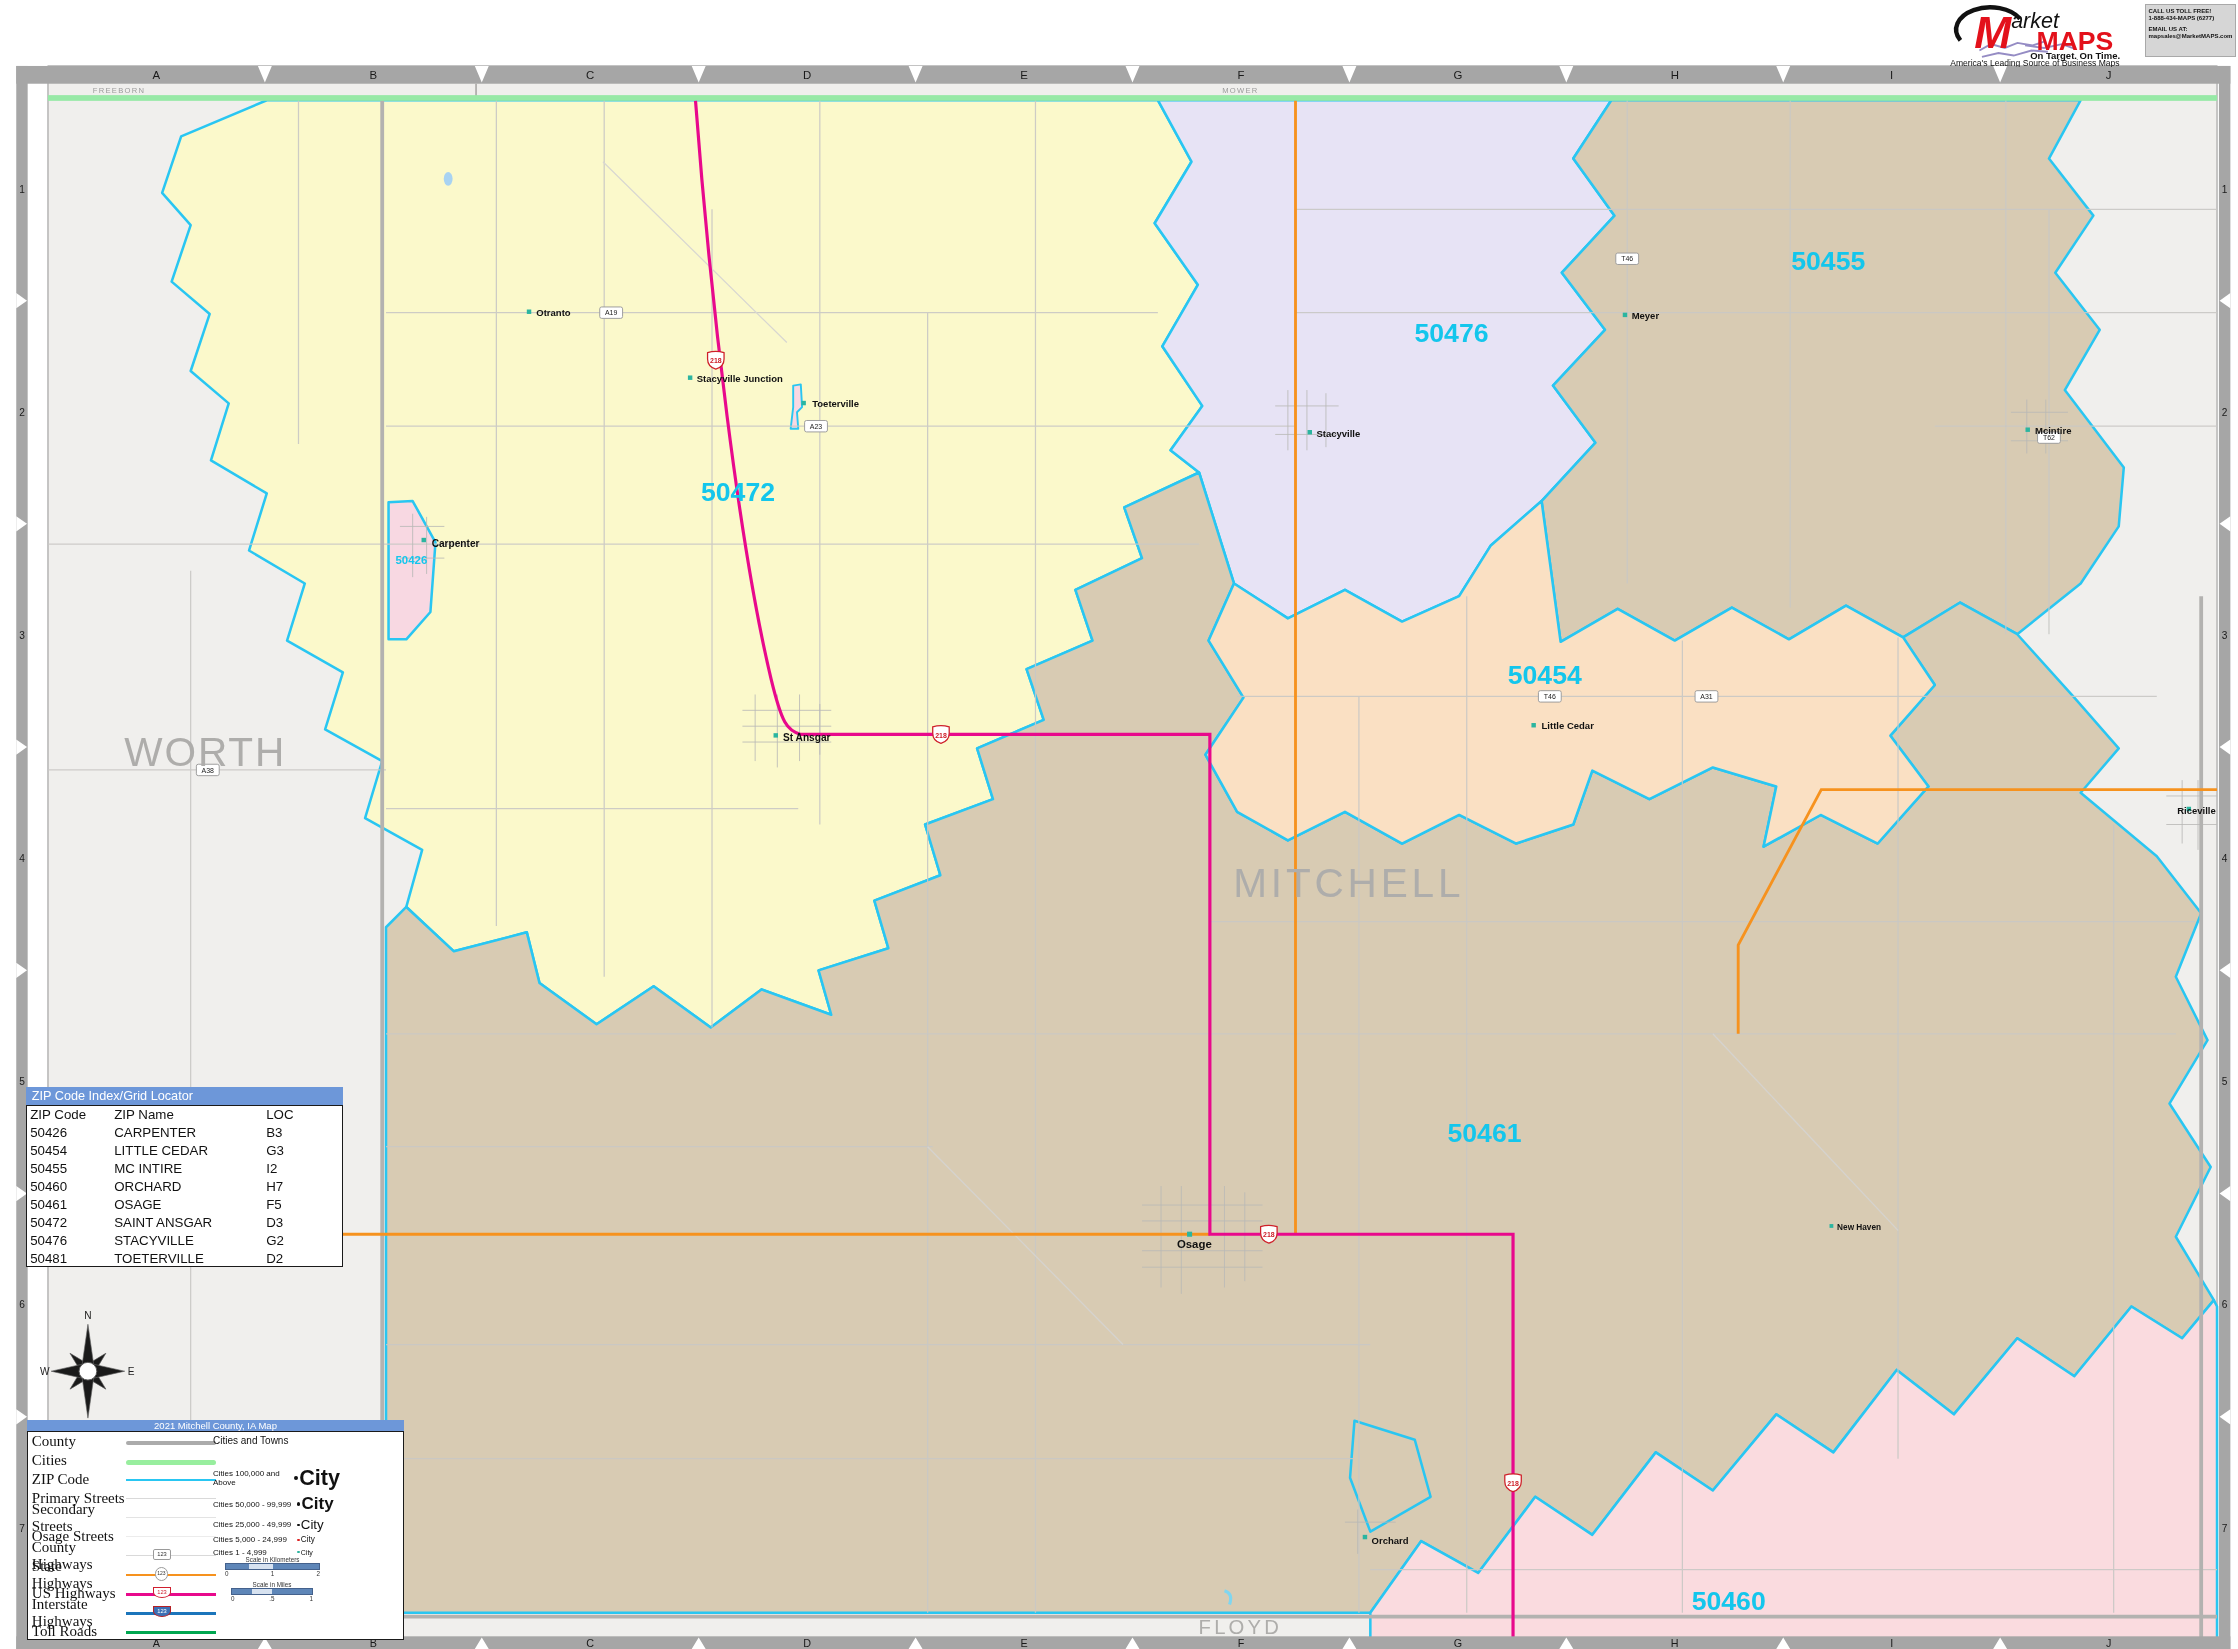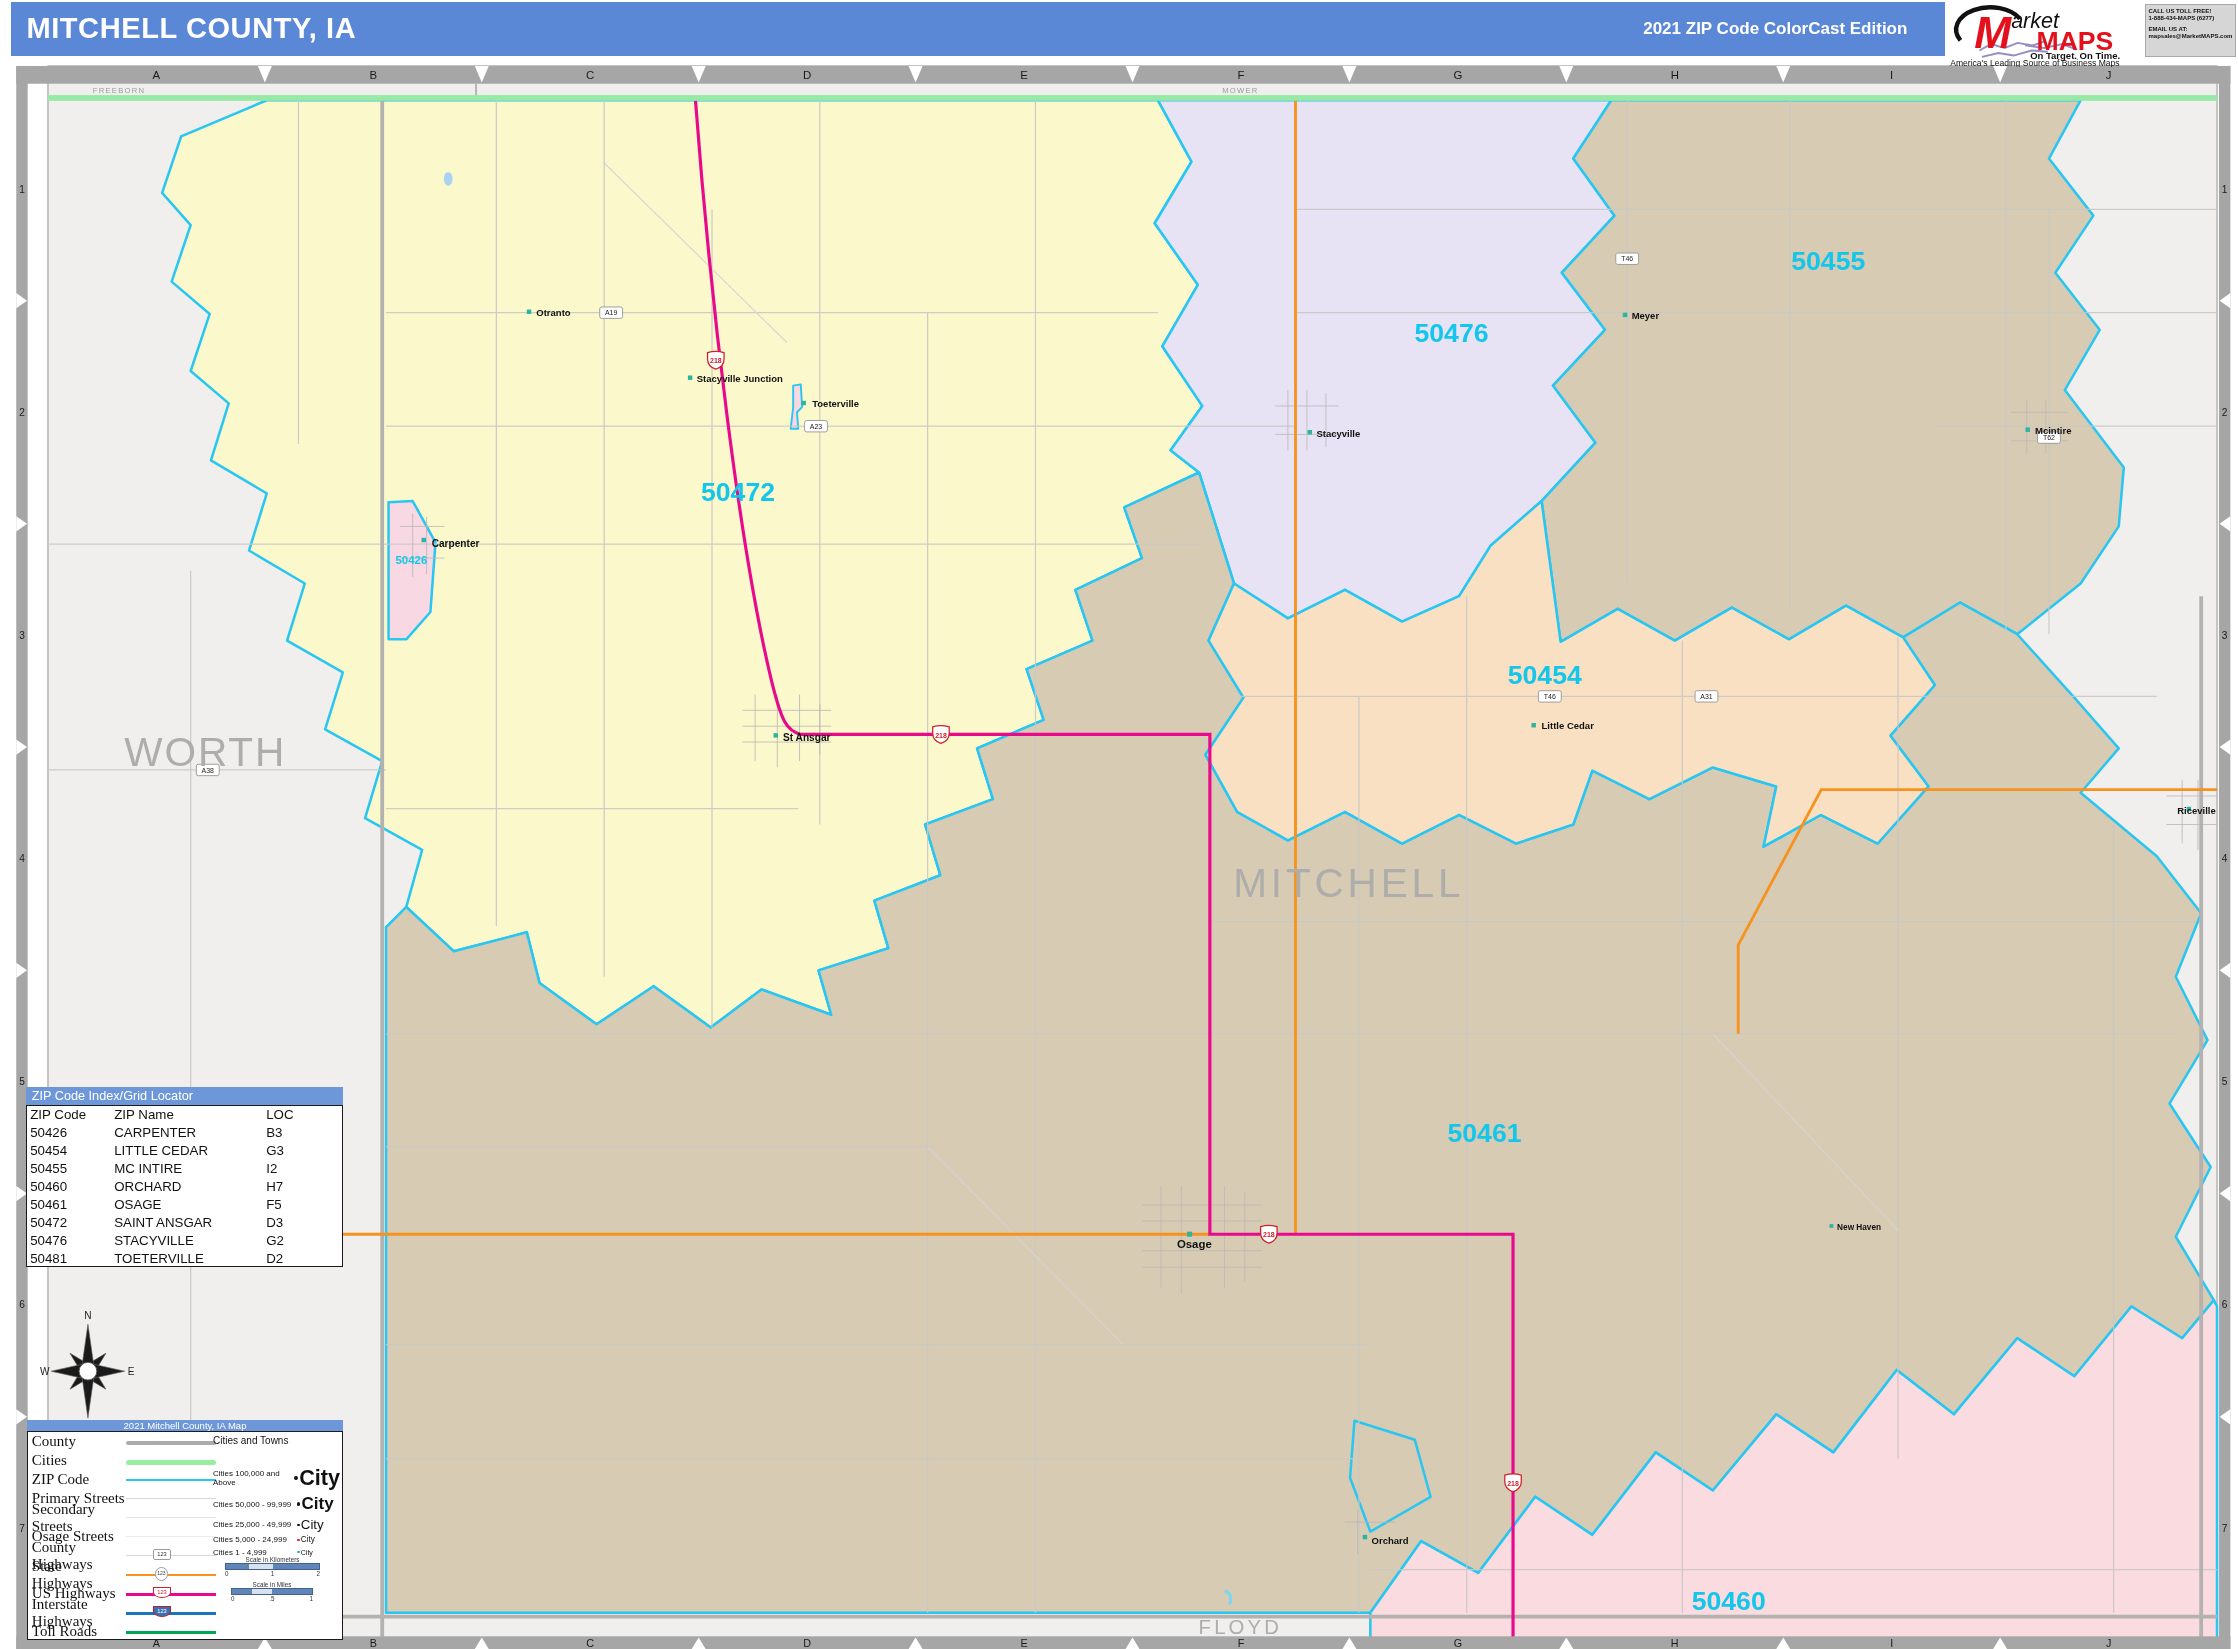--- a/index.html
+++ b/index.html
@@ -17,21 +17,21 @@
   #contact-box .cb{margin-bottom:4.4px;}
   
   #zip-table{position:absolute;left:26px;top:1087px;width:317px;}
   #zip-table-header{background:#6d97d9;color:#fff;font-size:12.7px;height:18px;line-height:18px;padding-left:5.7px;}
   #zip-table-body{background:#fff;border:1.3px solid #1a1a1a;height:160px;font-size:13.3px;color:#111;}
   .zt-row{display:flex;height:18px;line-height:18px;}
   .zt-c1{width:84px;padding-left:3.2px;}
   .zt-c2{width:152px;}
   .zt-c3{flex:1;}
   
-  #legend{position:absolute;left:27px;top:1420px;width:316px;}
+  #legend{position:absolute;left:27px;top:1420px;width:377px;}
   #legend-header{background:#6d97d9;color:#fff;font-size:9.5px;height:11.4px;line-height:11.4px;text-align:center;}
   #legend-body{position:relative;background:#fff;border:1.3px solid #1a1a1a;height:209px;box-sizing:border-box;}
   .lg-row{display:flex;align-items:center;height:19px;padding-left:3.8px;}
   .lg-label{width:94px;font-size:15px;color:#111;font-family:Liberation Serif, serif;}
   .lg-sw{position:relative;width:90px;height:6.3px;}
   .lg-line{position:absolute;left:0;right:0;top:1.9px;height:0;}
   .lg-badge{position:absolute;left:27px;top:-3.8px;width:16.5px;height:9.5px;background:#fff;border:0.6px solid #9a9a9a;
       border-radius:1.9px;font-size:5.7px;text-align:center;line-height:9.5px;color:#333;}
   .lg-badge.circle{border-radius:50%;width:11.4px;height:11.4px;line-height:11.4px;top:-4.4px;left:29px;font-size:5px;}
   .lg-badge.usshield{border-radius:0 0 50% 50%;border-color:#cf2030;color:#cf2030;}
@@ -268,24 +268,20 @@
           <text x="3507" y="656">2</text>
           <text x="3507" y="1008">3</text>
           <text x="3507" y="1359">4</text>
           <text x="3507" y="1711">5</text>
           <text x="3507" y="2063">6</text>
           <text x="3507" y="2415">7</text>
     </g>
   </g>
 </svg>
 
-<div id="header-bar">
-  <div id="header-title">MITCHELL COUNTY, IA</div>
-  <div id="header-edition">2021 ZIP Code ColorCast Edition</div>
-</div>
 
 <div id="logo">
   <svg width="194" height="66" viewBox="0 0 306 104">
     <path d="M18,62 A52,34 0 1 1 112,28" fill="none" stroke="#111" stroke-width="7"></path>
     <path d="M48,78 l18,-10 22,6 20,-8 24,4 18,-6 M52,88 l26,-6 24,4 28,-8 26,2 M120,70 l30,4 28,-6 22,8" stroke="#7b6fb5" stroke-width="3" fill="none" opacity="0.8"></path>
     <text x="40" y="74" font-family="Liberation Serif,serif" font-style="italic" font-weight="bold" font-size="70" fill="#e3111b">M</text>
     <text x="98" y="42" font-family="Liberation Serif,serif" font-style="italic" font-size="34" fill="#111">arket</text>
     <text x="138" y="78" font-family="Liberation Sans,sans-serif" font-weight="bold" font-size="42" fill="#e3111b">MAPS</text>
     <text x="128" y="92" font-family="Liberation Serif,serif" font-weight="bold" font-size="15" fill="#111">On Target.  On Time.</text>
     <text x="2" y="103" font-family="Liberation Serif,serif" font-size="13.5" fill="#111">America's Leading Source of Business Maps</text>

